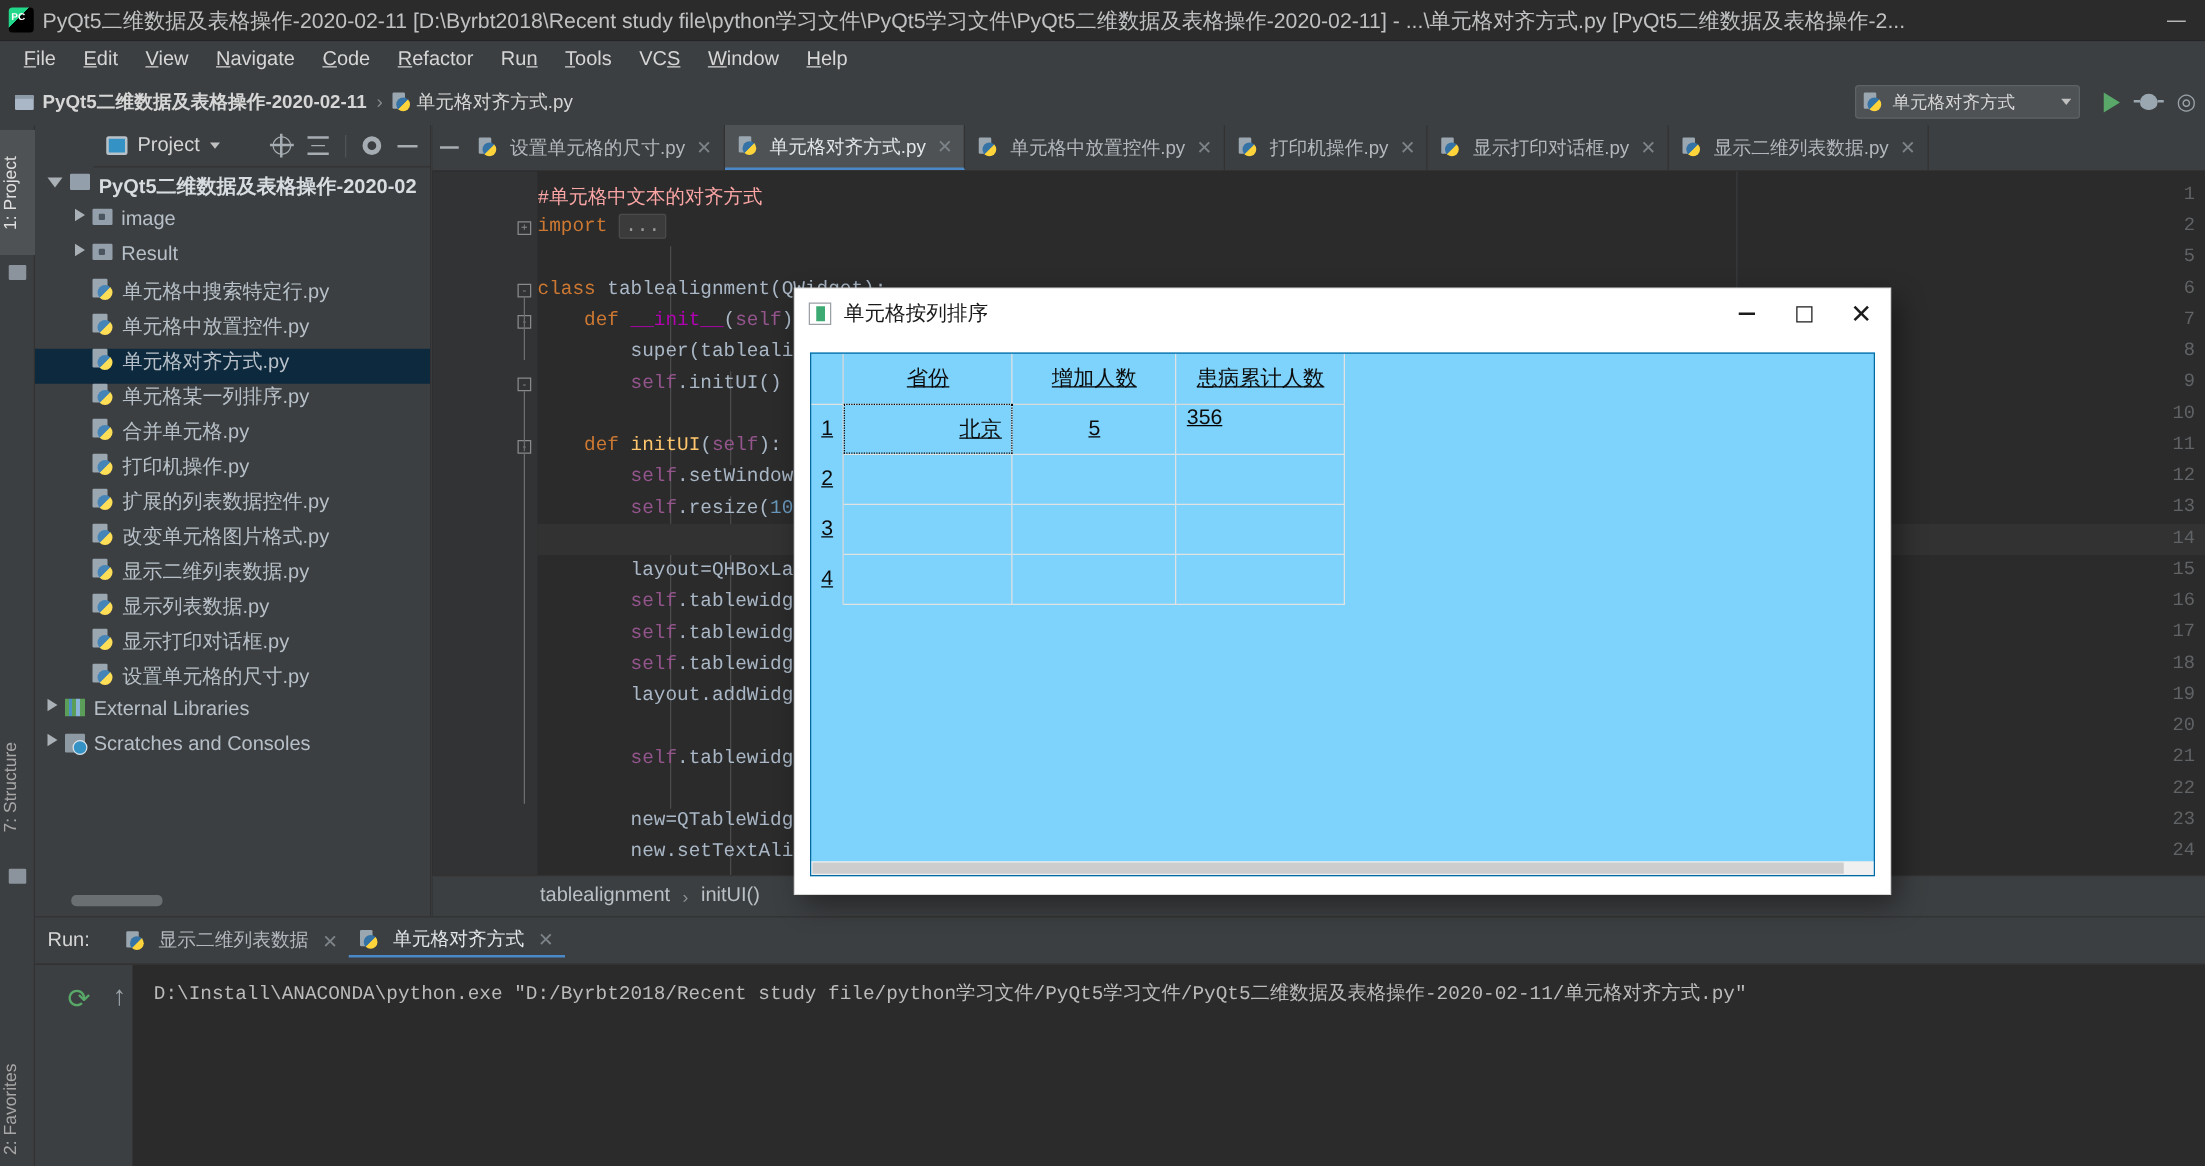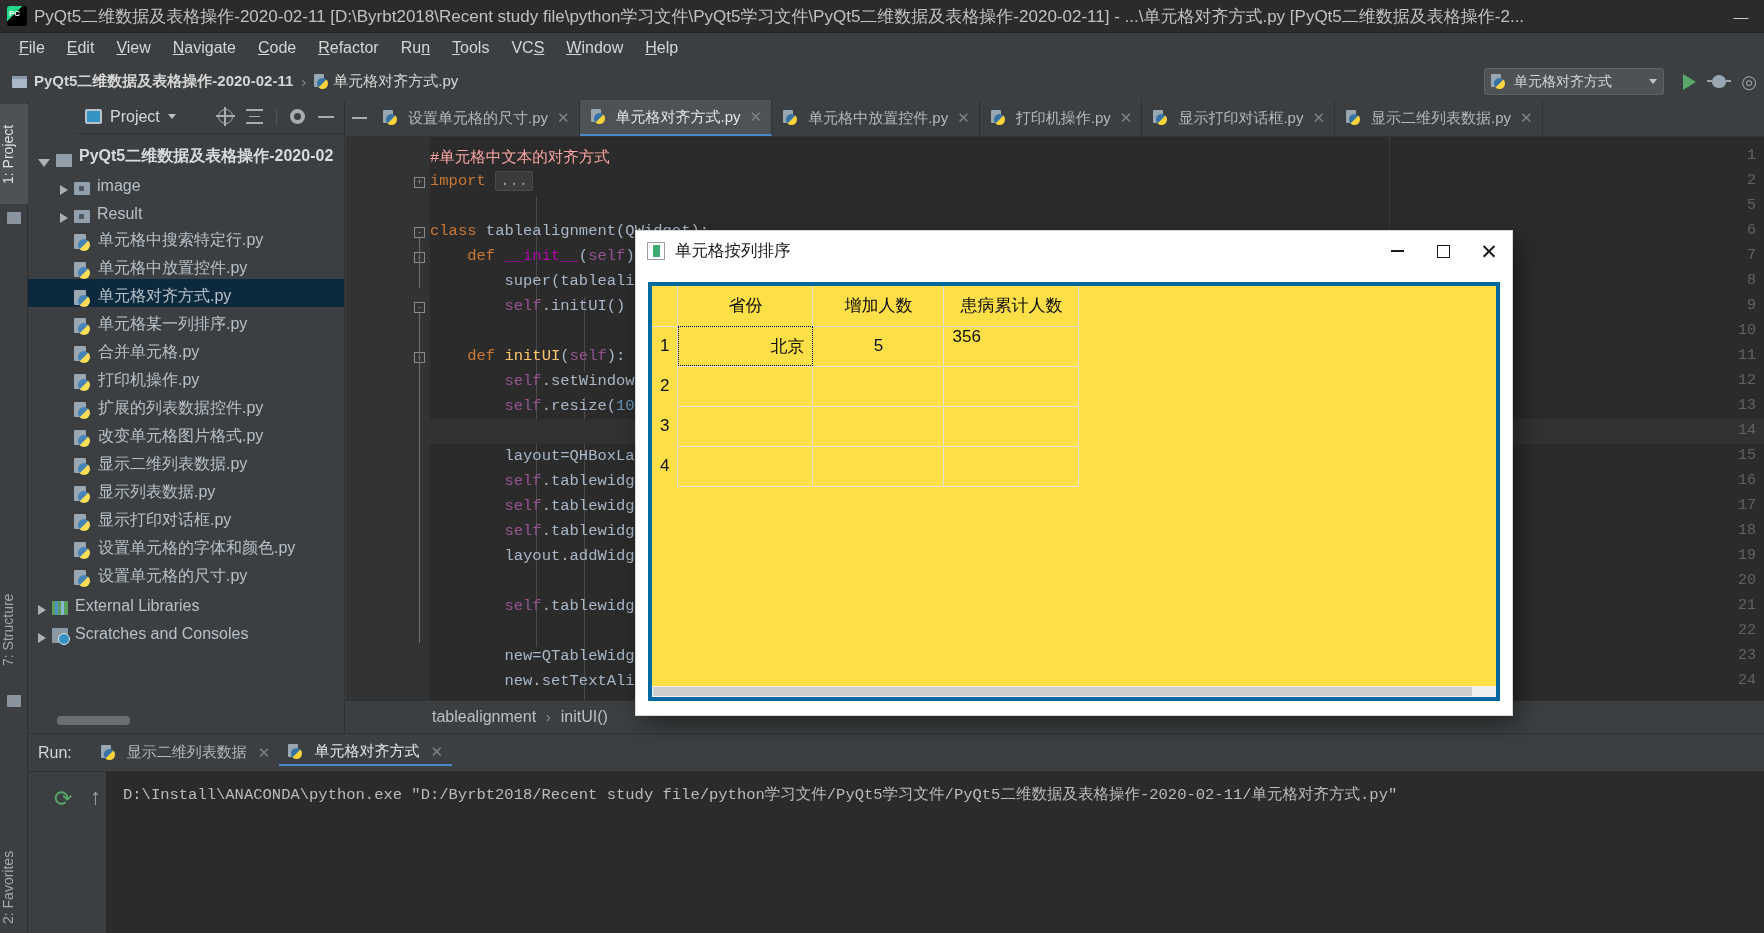--- a/index.html
+++ b/index.html
@@ -163,21 +163,21 @@
   .ic-gear {
     width: 15px; height: 15px; border-radius: 50%;
     border: 4px solid #a5adb3; position: relative;
     box-shadow: 0 0 0 1.5px #3c3f41, 2px 2px 0 -3px #a5adb3;
   }
   .ic-minus { width: 16px; height: 2px; background: #a5adb3; }
   .pp-divider { width:1px; height:18px; background:#4f5355; }
 
   .tree { padding-top: 5px; font-size: 16px; position: relative;}
   .trow {
-    height: 28px; display: flex; align-items: flex-end;
+    height: 28px; display: flex; align-items: flex-start;
     color: #b7c0c8; white-space: nowrap; padding-right: 4px;
   }
   .trow.sel { background: #0d293e; }
   .trow.root { color: #d7dce0; font-weight: bold; }
   .arrow {
     width: 0; height: 0; flex: none;
     border-top: 5px solid transparent; border-bottom: 5px solid transparent;
     border-left: 8px solid #a9b0b6; margin-right: 6px;
   }
   .arrow.open {
@@ -345,22 +345,23 @@
   .qt-min-g { width:13px; height:1.6px; background:#1b1b1b; }
   .qt-max-g { width:13px; height:13px; border:1.6px solid #1b1b1b; }
   .qt-close-g { font-size: 21px; line-height: 1; color:#1b1b1b; }
 
   .qt-body {
     position: absolute; left: 0; top: 40px; right: 0; bottom: 0;
     background: #ffffff; padding: 11px 12px 14px 12px;
   }
   .qt-table-frame {
     width: 100%; height: 100%;
-    border: 4px solid #0369a1; background: #fde047; position: relative;
+    border: 1px solid #0369a1; background: #7dd3fc; position: relative;
     overflow: hidden;
+    text-decoration: underline;
   }
   table.qt-table {
     border-collapse: collapse; table-layout: fixed;
     font-family: "Liberation Sans", sans-serif;
   }
   table.qt-table th, table.qt-table td {
     border-right: 1px solid #e2e2e2; border-bottom: 1px solid #e2e2e2;
     height: 40px; font-weight: normal; font-size: 17px; color: #0c0c0c;
     padding: 0 8px;
   }
@@ -526,25 +527,20 @@
         </div>
         <div class="trow" style="padding-left: 32px;">
           <span class="arrow hidden"></span>
           <span class="pyf"></span>
           <span>显示列表数据.py</span>
         </div>
         <div class="trow" style="padding-left: 32px;">
           <span class="arrow hidden"></span>
           <span class="pyf"></span>
           <span>显示打印对话框.py</span>
-        </div>
-        <div class="trow" style="padding-left: 32px;">
-          <span class="arrow hidden"></span>
-          <span class="pyf"></span>
-          <span>设置单元格的字体和颜色.py</span>
         </div>
         <div class="trow" style="padding-left: 32px;">
           <span class="arrow hidden"></span>
           <span class="pyf"></span>
           <span>设置单元格的尺寸.py</span>
         </div>
         <div class="trow" style="padding-left: 10px;">
           <span class="arrow"></span>
           <span class="lib-ic"></span>
           <span>External Libraries</span>

